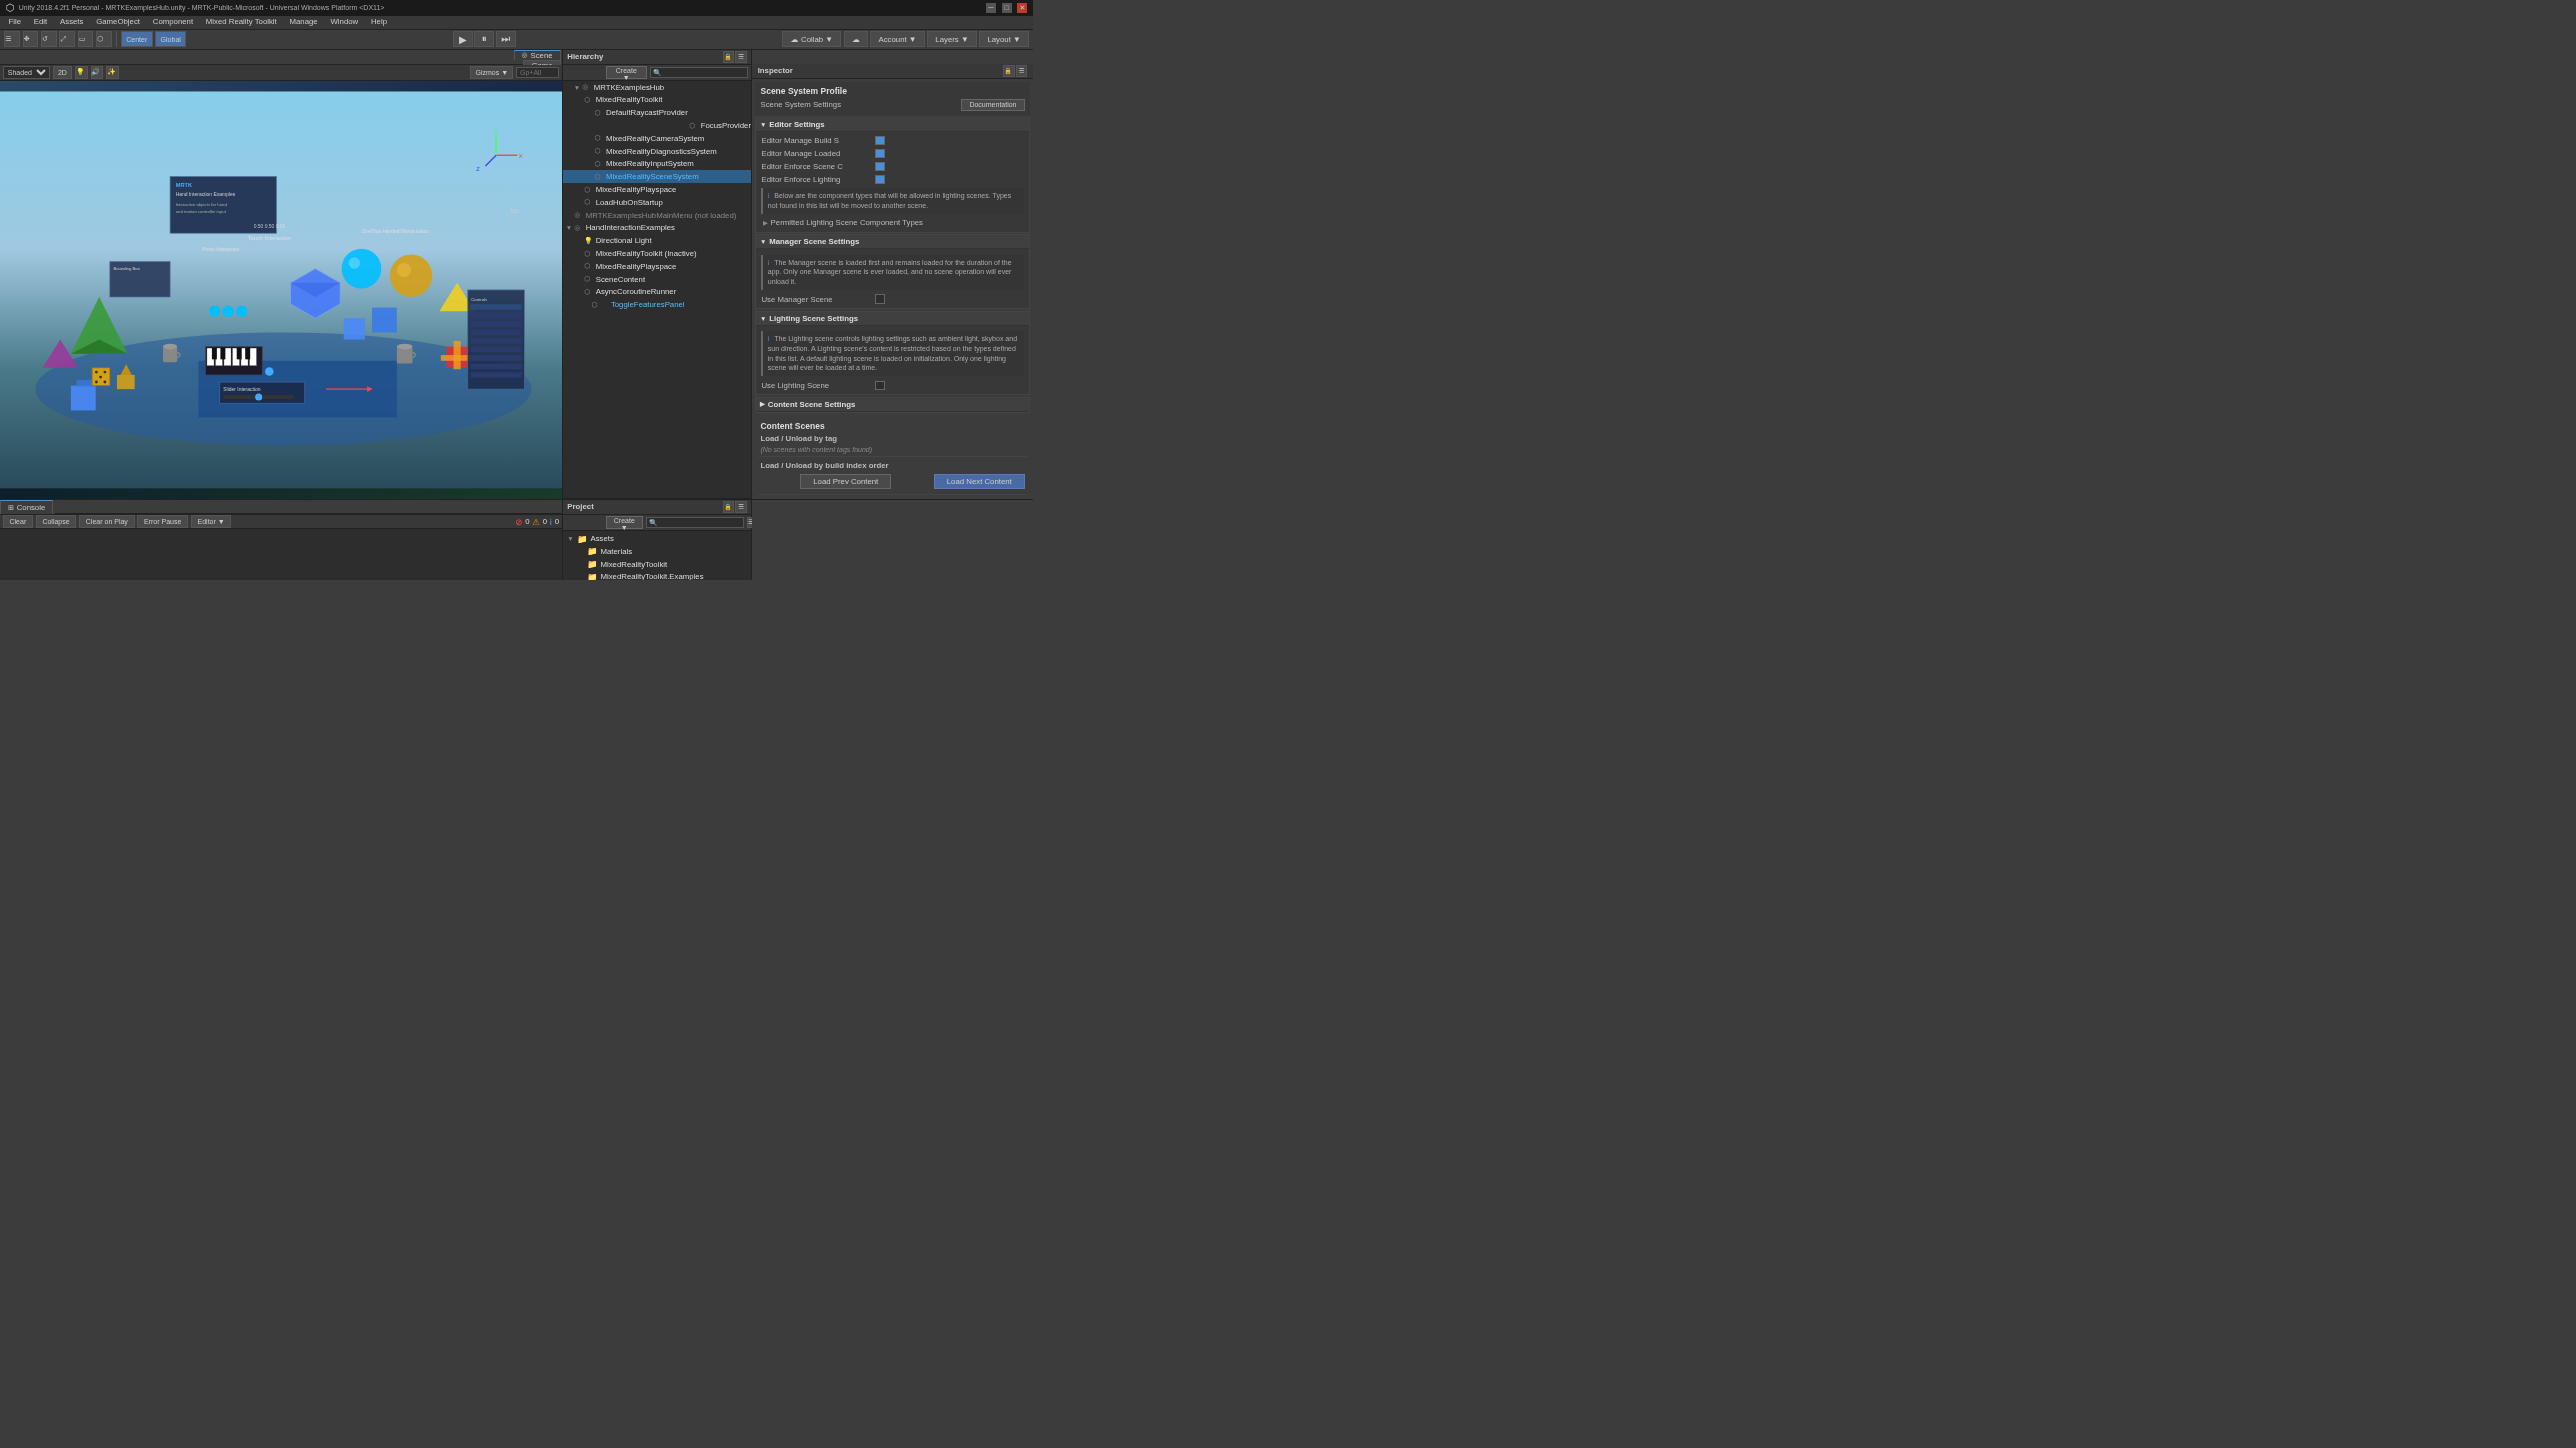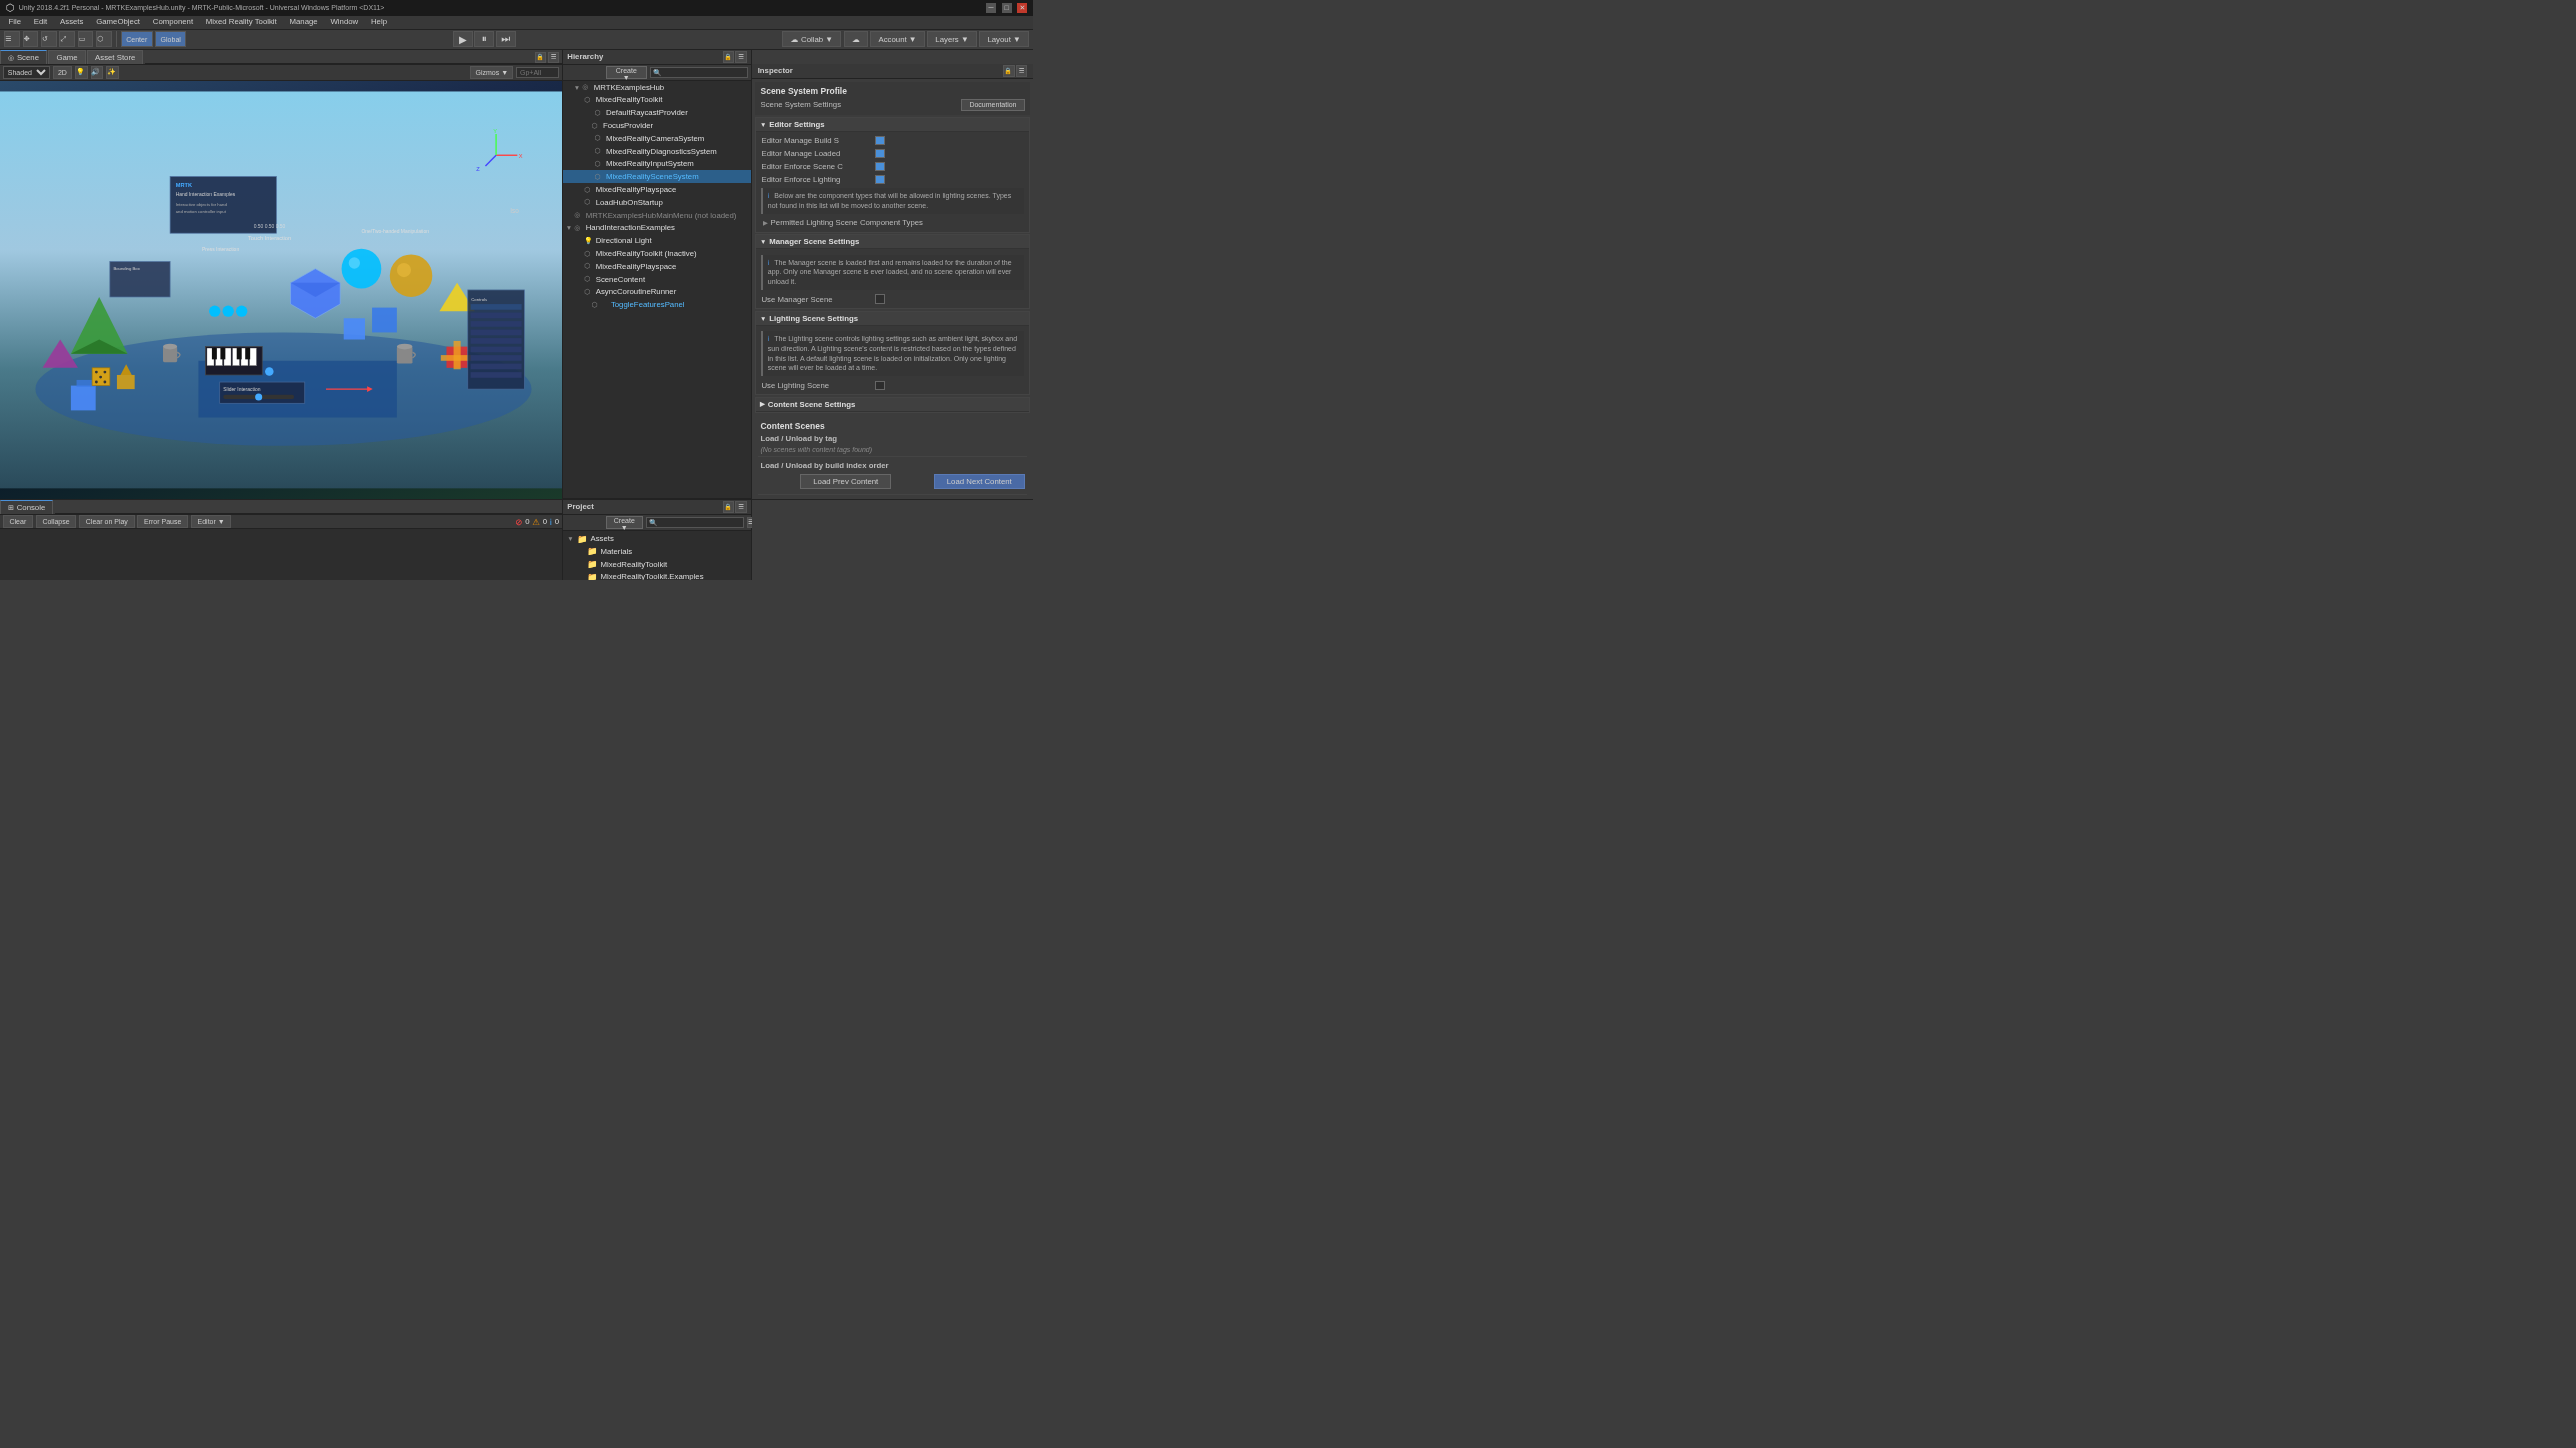--- a/index.html
+++ b/index.html
@@ -358,21 +358,21 @@
     <button class="top-btn">☁</button>
     <button class="top-btn">Account ▼</button>
     <button class="top-btn">Layers ▼</button>
     <button class="top-btn">Layout ▼</button>
   </div>
 
   <div id="content-area">
 
     <div id="left-column">
 
-      <div id="scene-tabs" style="height:15.6px;background:#3c3c3c;display:flex;align-items:flex-end;border-bottom:0.7px solid #222;">
+      <div id="scene-tabs" style="height:15.6px;background:#3c3c3c;display:flex;align-items:flex-end;border-bottom:0.7px solid #222;flex-direction:column;">
         <div class="tab active">
           <span style="margin-right:2.8px;font-size:7px;">◎</span>
           <span>Scene</span>
         </div>
         <div class="tab">
           <span>Game</span>
         </div>
         <div class="tab">
           <span>Asset Store</span>
         </div>
@@ -556,21 +556,21 @@
             <div class="hier-item" style="padding-left: 12.8px;">
               <span class="hier-arrow"> </span>
               <span class="hier-icon">⬡</span>
               <span>MixedRealityToolkit</span>
             </div>
             <div class="hier-item" style="padding-left: 23px;">
               <span class="hier-arrow"> </span>
               <span class="hier-icon">⬡</span>
               <span>DefaultRaycastProvider</span>
             </div>
-            <div class="hier-item" style="padding-left: 20px;">
+            <div class="hier-item" style="padding-left: 39px; justify-content: flex-end;">
               <span class="hier-arrow"> </span>
               <span class="hier-icon">⬡</span>
               <span>FocusProvider</span>
             </div>
             <div class="hier-item" style="padding-left: 23px;">
               <span class="hier-arrow"> </span>
               <span class="hier-icon">⬡</span>
               <span>MixedRealityCameraSystem</span>
             </div>
             <div class="hier-item" style="padding-left: 23px;">

